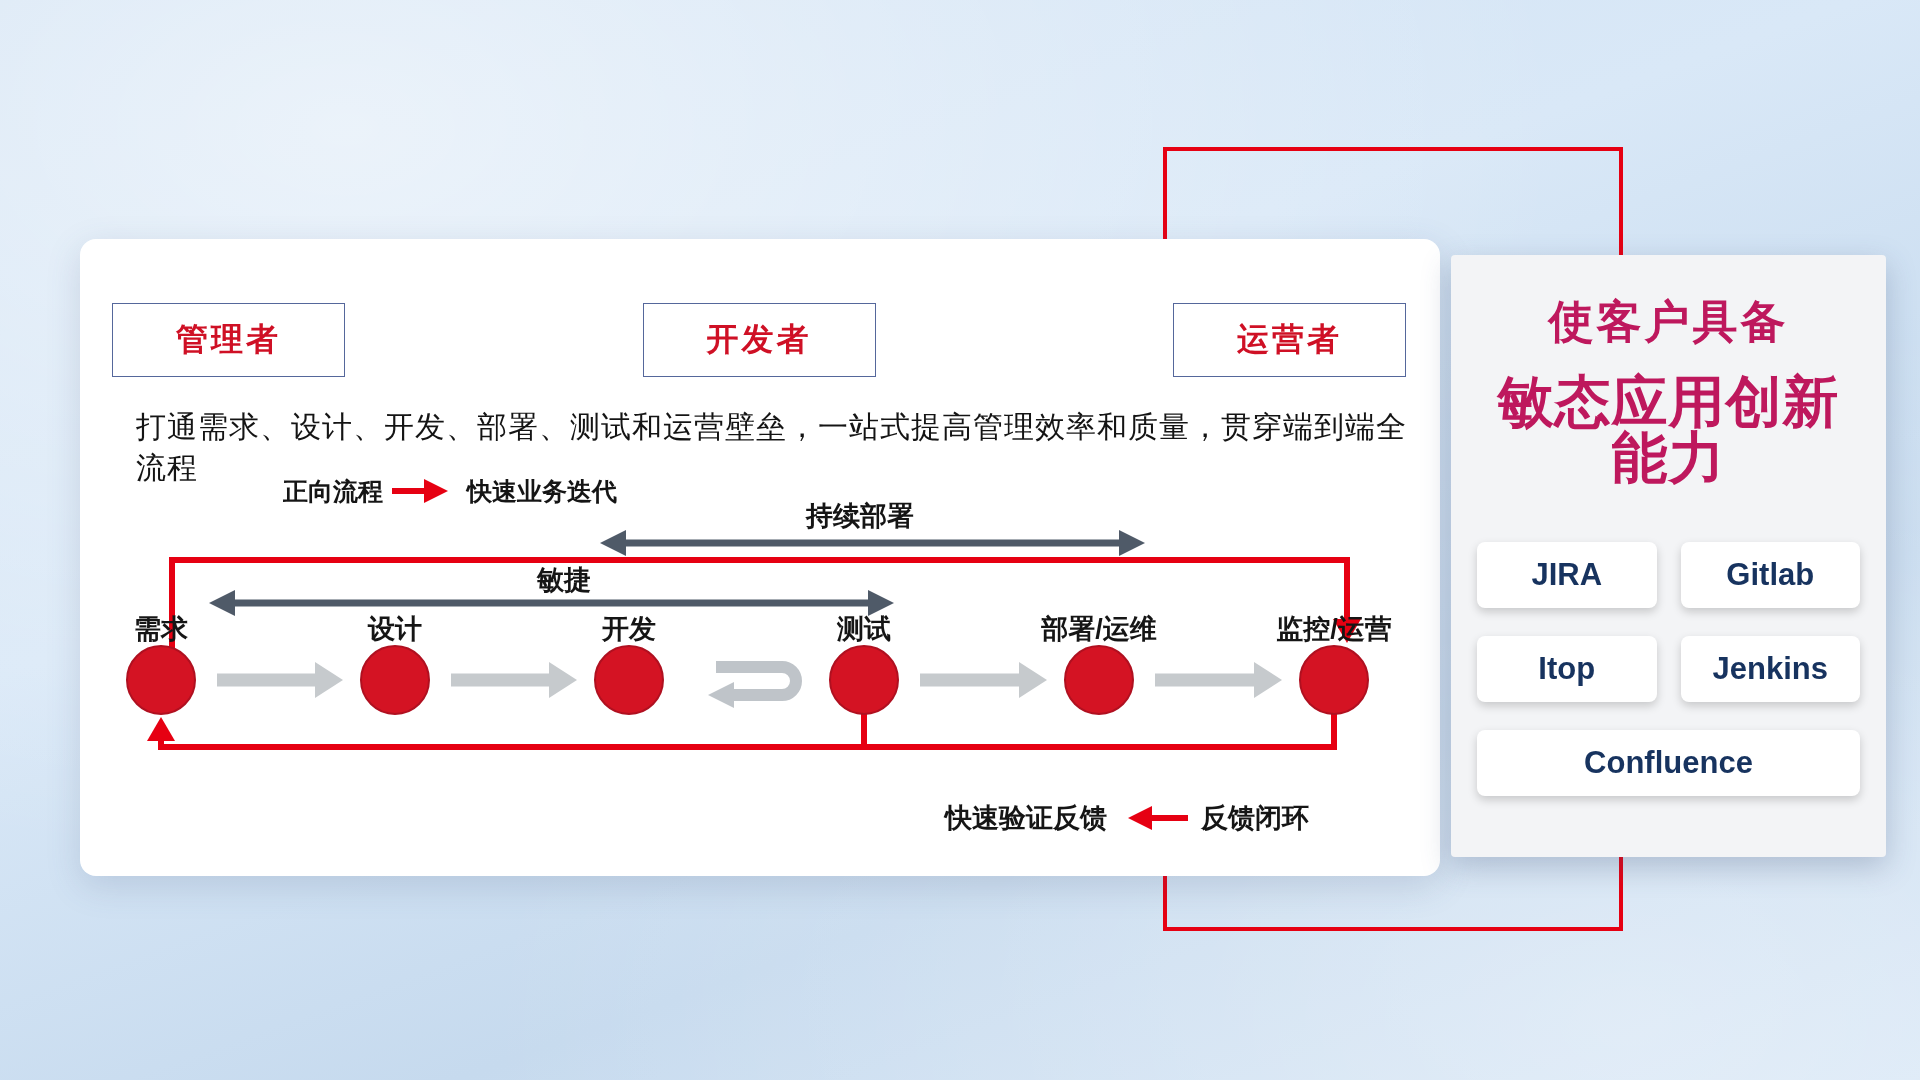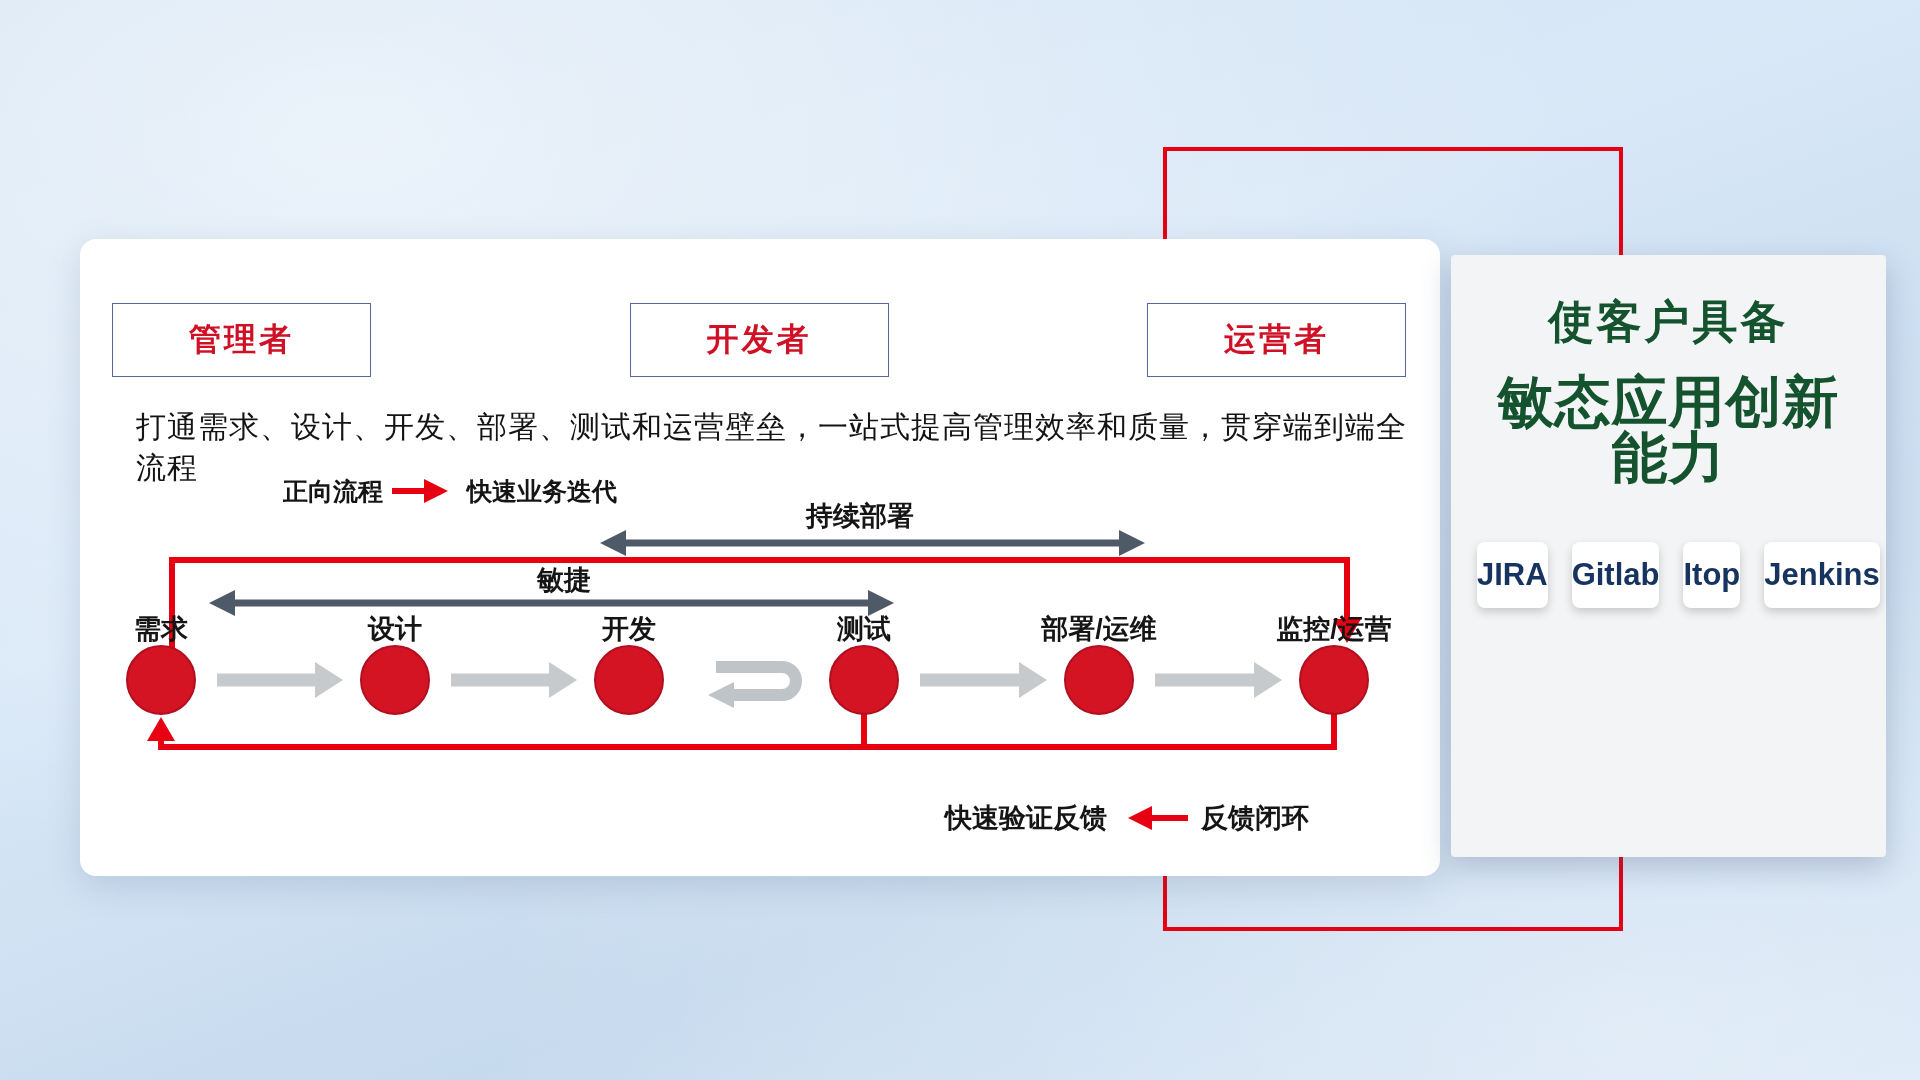--- a/index.html
+++ b/index.html
@@ -23,21 +23,21 @@
     position:absolute;left:80px;top:239px;width:1360px;height:637px;
     background:#ffffff;border-radius:16px;z-index:2;
     box-shadow:0 10px 34px rgba(70,90,130,0.18);
   }
 
   .roles{
     position:absolute;top:64px;left:32px;right:34px;
     display:flex;justify-content:space-between;
   }
   .role-box{
-    width:259px;height:74px;box-sizing:border-box;
+    width:233px;height:74px;box-sizing:border-box;
     border:1px solid #55679b;background:#fff;
     display:flex;align-items:center;justify-content:center;
     color:#cf1025;font-size:32px;font-weight:700;letter-spacing:3px;
   }
 
   .desc{
     position:absolute;top:168px;left:56px;right:30px;
     font-size:30px;font-weight:400;color:#141414;letter-spacing:1px;
   }
 
@@ -48,26 +48,26 @@
   }
 
   
   .panel{
     position:absolute;left:1451px;top:255px;width:435px;height:602px;
     background:#f3f4f6;border-radius:4px;z-index:3;box-sizing:border-box;
     padding:44px 26px 0 26px;
     box-shadow:0 10px 30px rgba(60,80,120,0.28);
   }
   .panel-title{
-    text-align:center;color:#14532d;font-weight:700;
+    text-align:center;color:#be185d;font-weight:700;
     font-size:45px;letter-spacing:3px;line-height:1;
   }
   .panel-title .line2{margin-top:30px;font-size:56px;letter-spacing:1px;}
   .tools{
-    margin-top:56px;display:grid;grid-template-columns:1fr 1fr 1fr 1fr;
+    margin-top:56px;display:grid;grid-template-columns:1fr 1fr;
     column-gap:24px;row-gap:28px;
   }
   .tool-chip{
     height:66px;background:#ffffff;border-radius:8px;
     box-shadow:0 4px 10px rgba(0,0,0,0.18);
     display:flex;align-items:center;justify-content:center;
     font-size:31px;font-weight:700;color:#17335f;
   }
   .tool-chip.full{grid-column:1 / -1;}
 </style>
@@ -164,14 +164,15 @@
 <div class="panel">
   <div class="panel-title">
     <div class="line1">使客户具备</div>
     <div class="line2">敏态应用创新能力</div>
   </div>
   <div class="tools">
     <div class="tool-chip">JIRA</div>
     <div class="tool-chip">Gitlab</div>
     <div class="tool-chip">Itop</div>
     <div class="tool-chip">Jenkins</div>
+    <div class="tool-chip full">Confluence</div>
   </div>
 </div>
 
 </body></html>

